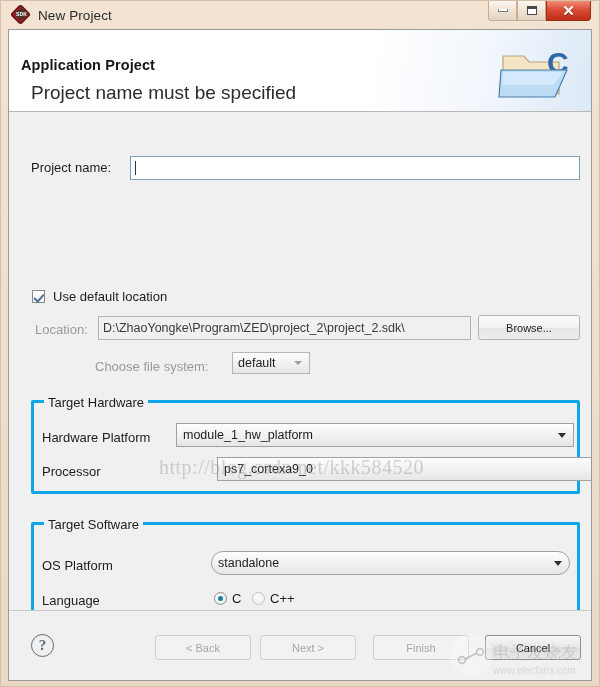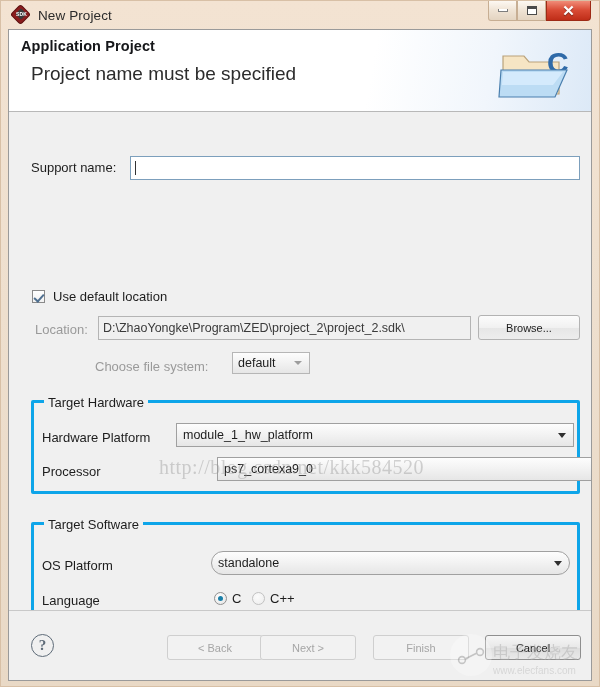--- a/index.html
+++ b/index.html
@@ -100,21 +100,21 @@
     position: relative;
     overflow: hidden;
   }
 
   
   #header {
     background: linear-gradient(100deg,#ffffff 0%, #ffffff 62%, #f1f6fc 82%, #dce9f7 100%);
     height: 82px;
     border-bottom: 1px solid #b8b8b8;
     position: relative;
-    padding: 8px 0 0 12px;
+    padding: 27px 0 0 12px;
   }
   #header h1 {
     margin: 0 0 9px 0;
     font-size: 14.5px;
     font-weight: bold;
     color: #16171a;
     letter-spacing: .1px;
   }
   #header .sub {
     font-size: 19px;
@@ -323,21 +323,21 @@
         <path d="M6 16 L6 54 L62 54 L62 22 L32 22 L27 16 Z" fill="#f6e5c4" stroke="#b9a27b" stroke-width="1.2"></path>
         <text x="50" y="33" font-family="Liberation Sans, sans-serif" font-size="30" font-weight="bold" fill="#2f6aa8">C</text>
         <path d="M4 30 L70 30 L58 57 L2 57 Z" fill="#bcdcf4" stroke="#4a7fae" stroke-width="1.2"></path>
         <path d="M6 32 L66 32 L56 45 L5 45 Z" fill="#dcefff" opacity=".75"></path>
       </svg>
     </div>
 
     <div id="content">
 
       <div class="row" style="position:absolute; left:22px; top:48px;">
-        <span class="lbl-n">Support name:</span>
+        <span class="lbl-n">Project name:</span>
       </div>
       <div class="tinput caret" style="position:absolute; left:121px; top:44px; width:450px;">
         <span></span>
       </div>
 
       <div class="row" style="position:absolute; left:23px; top:177px; gap:8px;">
         <span class="cbx checked"></span>
         <span class="lbl-n">Use default location</span>
       </div>
 
@@ -411,21 +411,21 @@
         <span></span>
       </div>
 
       <div class="wm" id="wm-csdn">http://blog.csdn.net/kkk584520</div>
 
     </div>
 
     <div id="footer">
       <div id="help-icon">?</div>
 
-      <div class="btn disabled" style="position:absolute; left:158px; top:24px; width:96px;">
+      <div class="btn disabled" style="position:absolute; left:146px; top:24px; width:96px;">
         <span>&lt; Back</span>
       </div>
       <div class="btn disabled" style="position:absolute; left:364px; top:24px; width:96px;">
         <span>Finish</span>
       </div>
       <div class="btn disabled" style="position:absolute; left:251px; top:24px; width:96px;">
         <span>Next &gt;</span>
       </div>
       <div class="btn strong" style="position:absolute; left:476px; top:24px; width:96px;">
         <span>Cancel</span>

